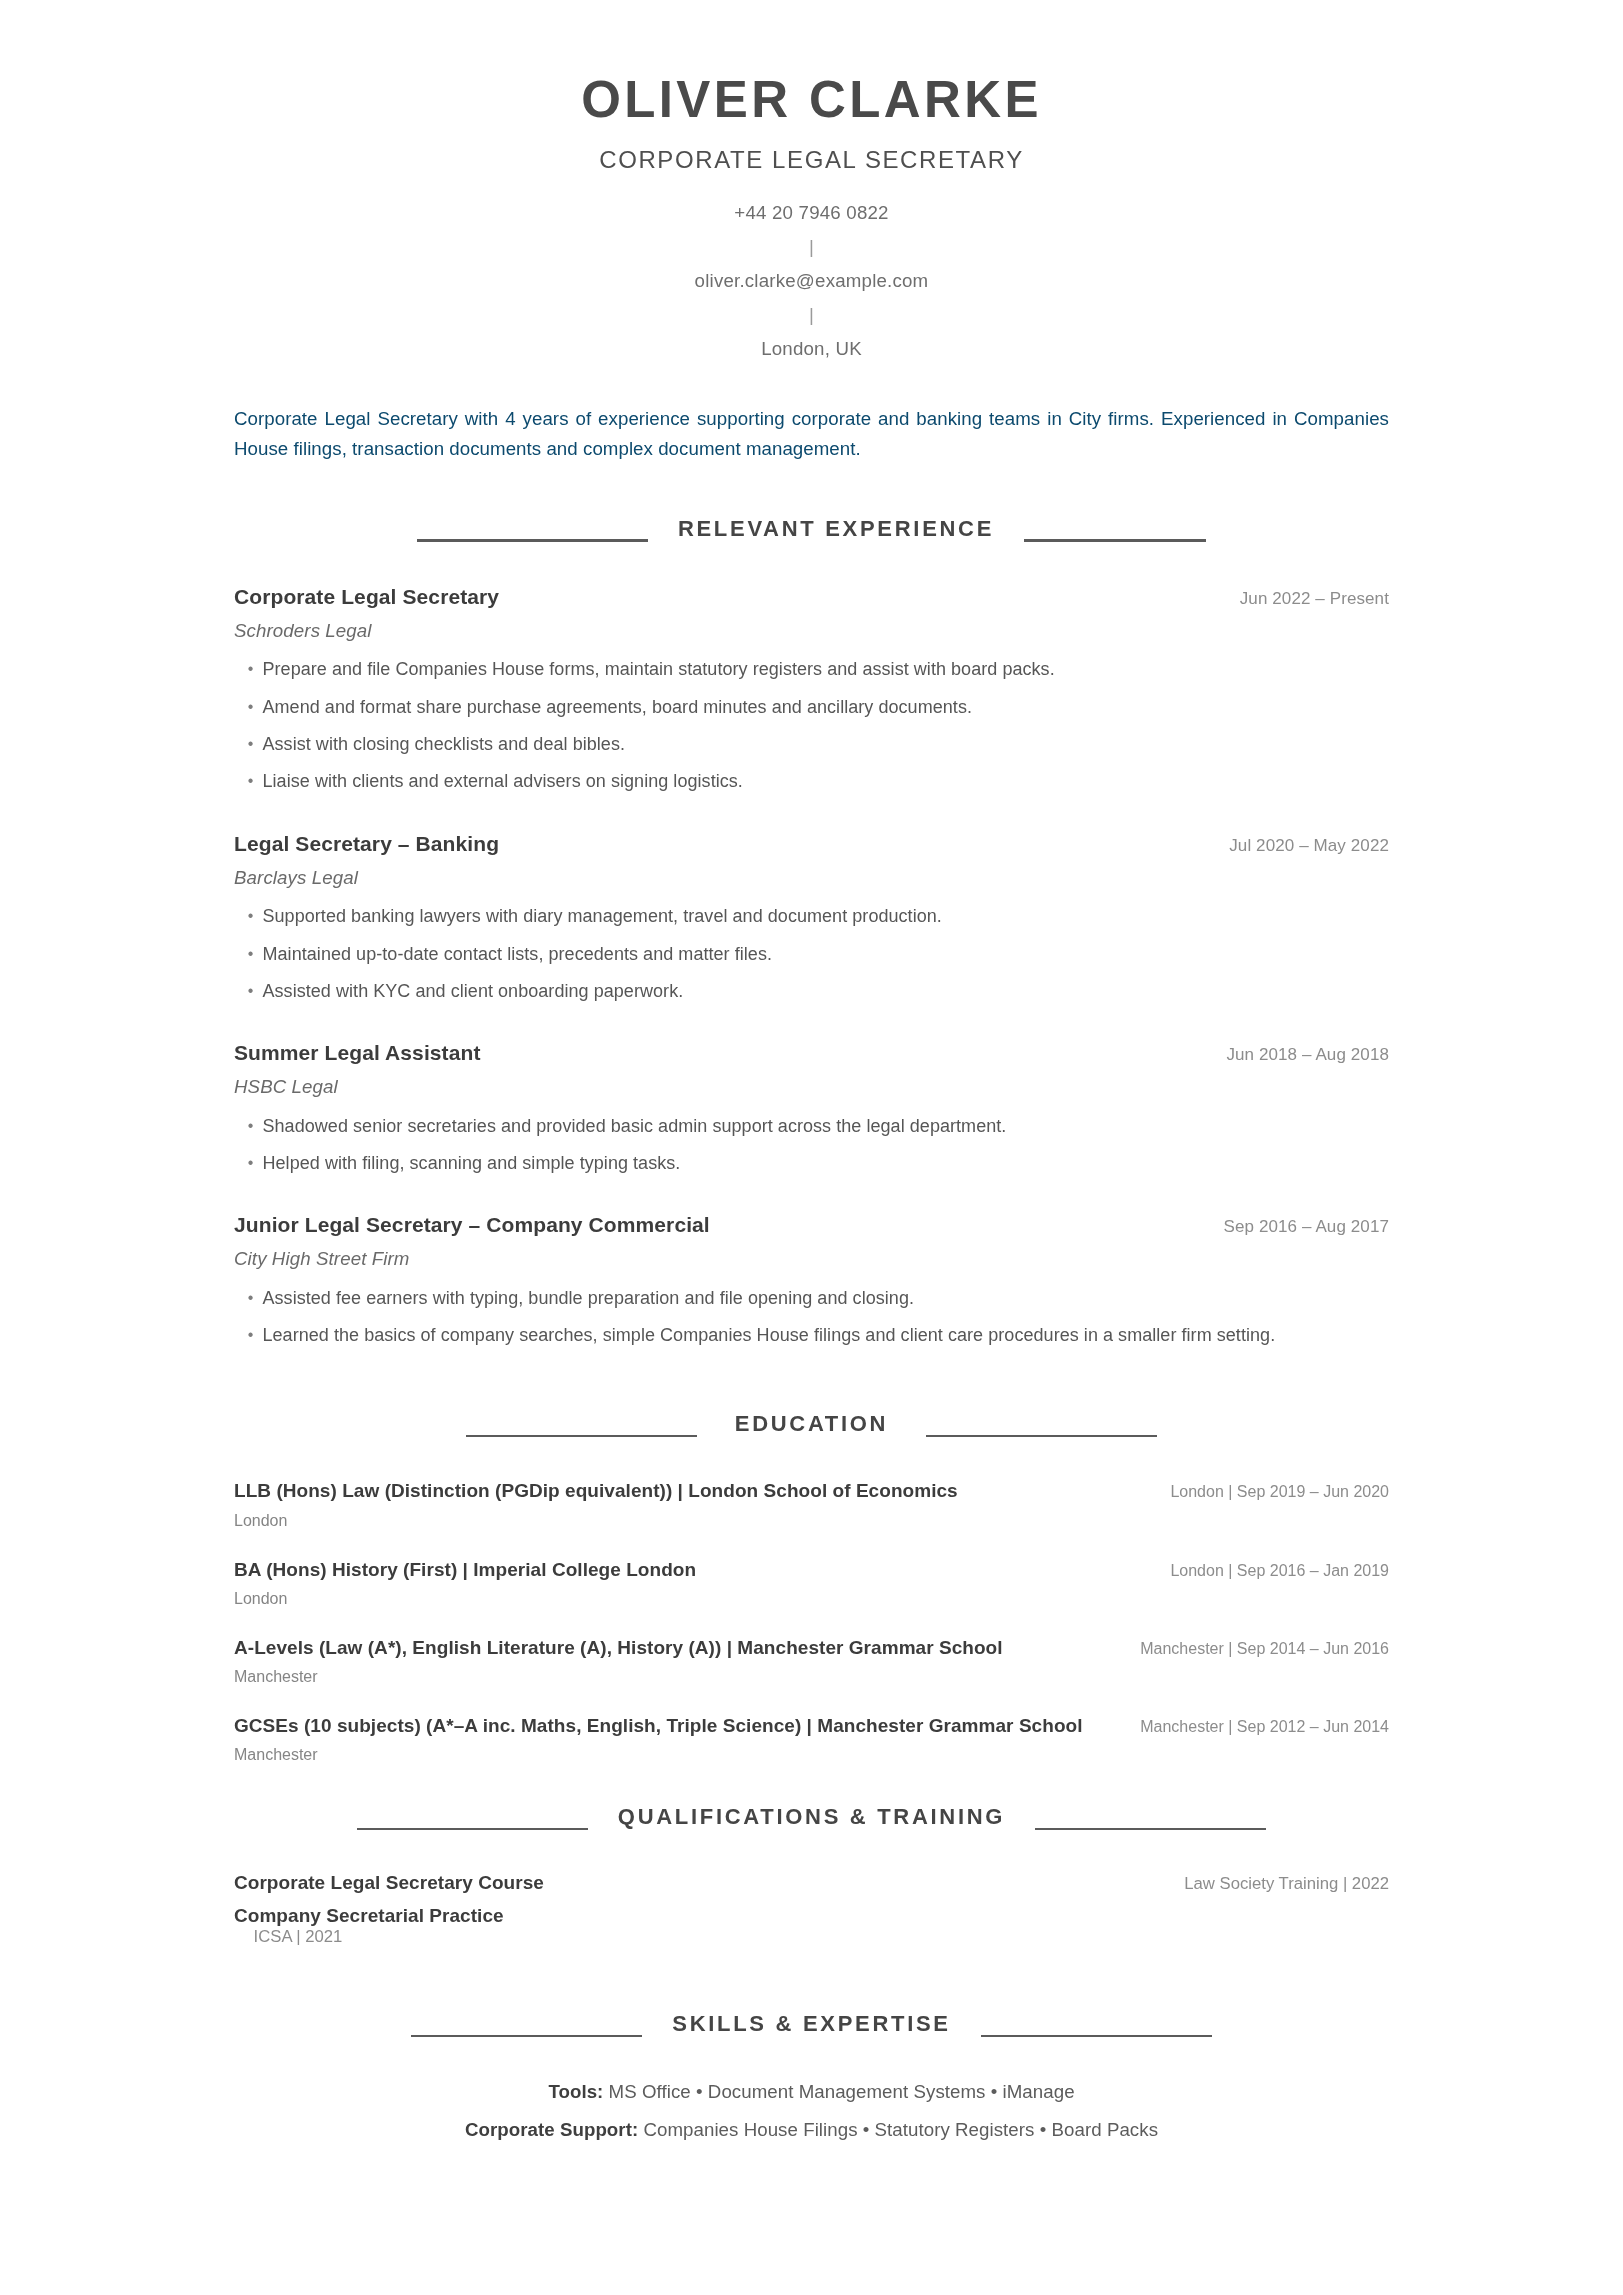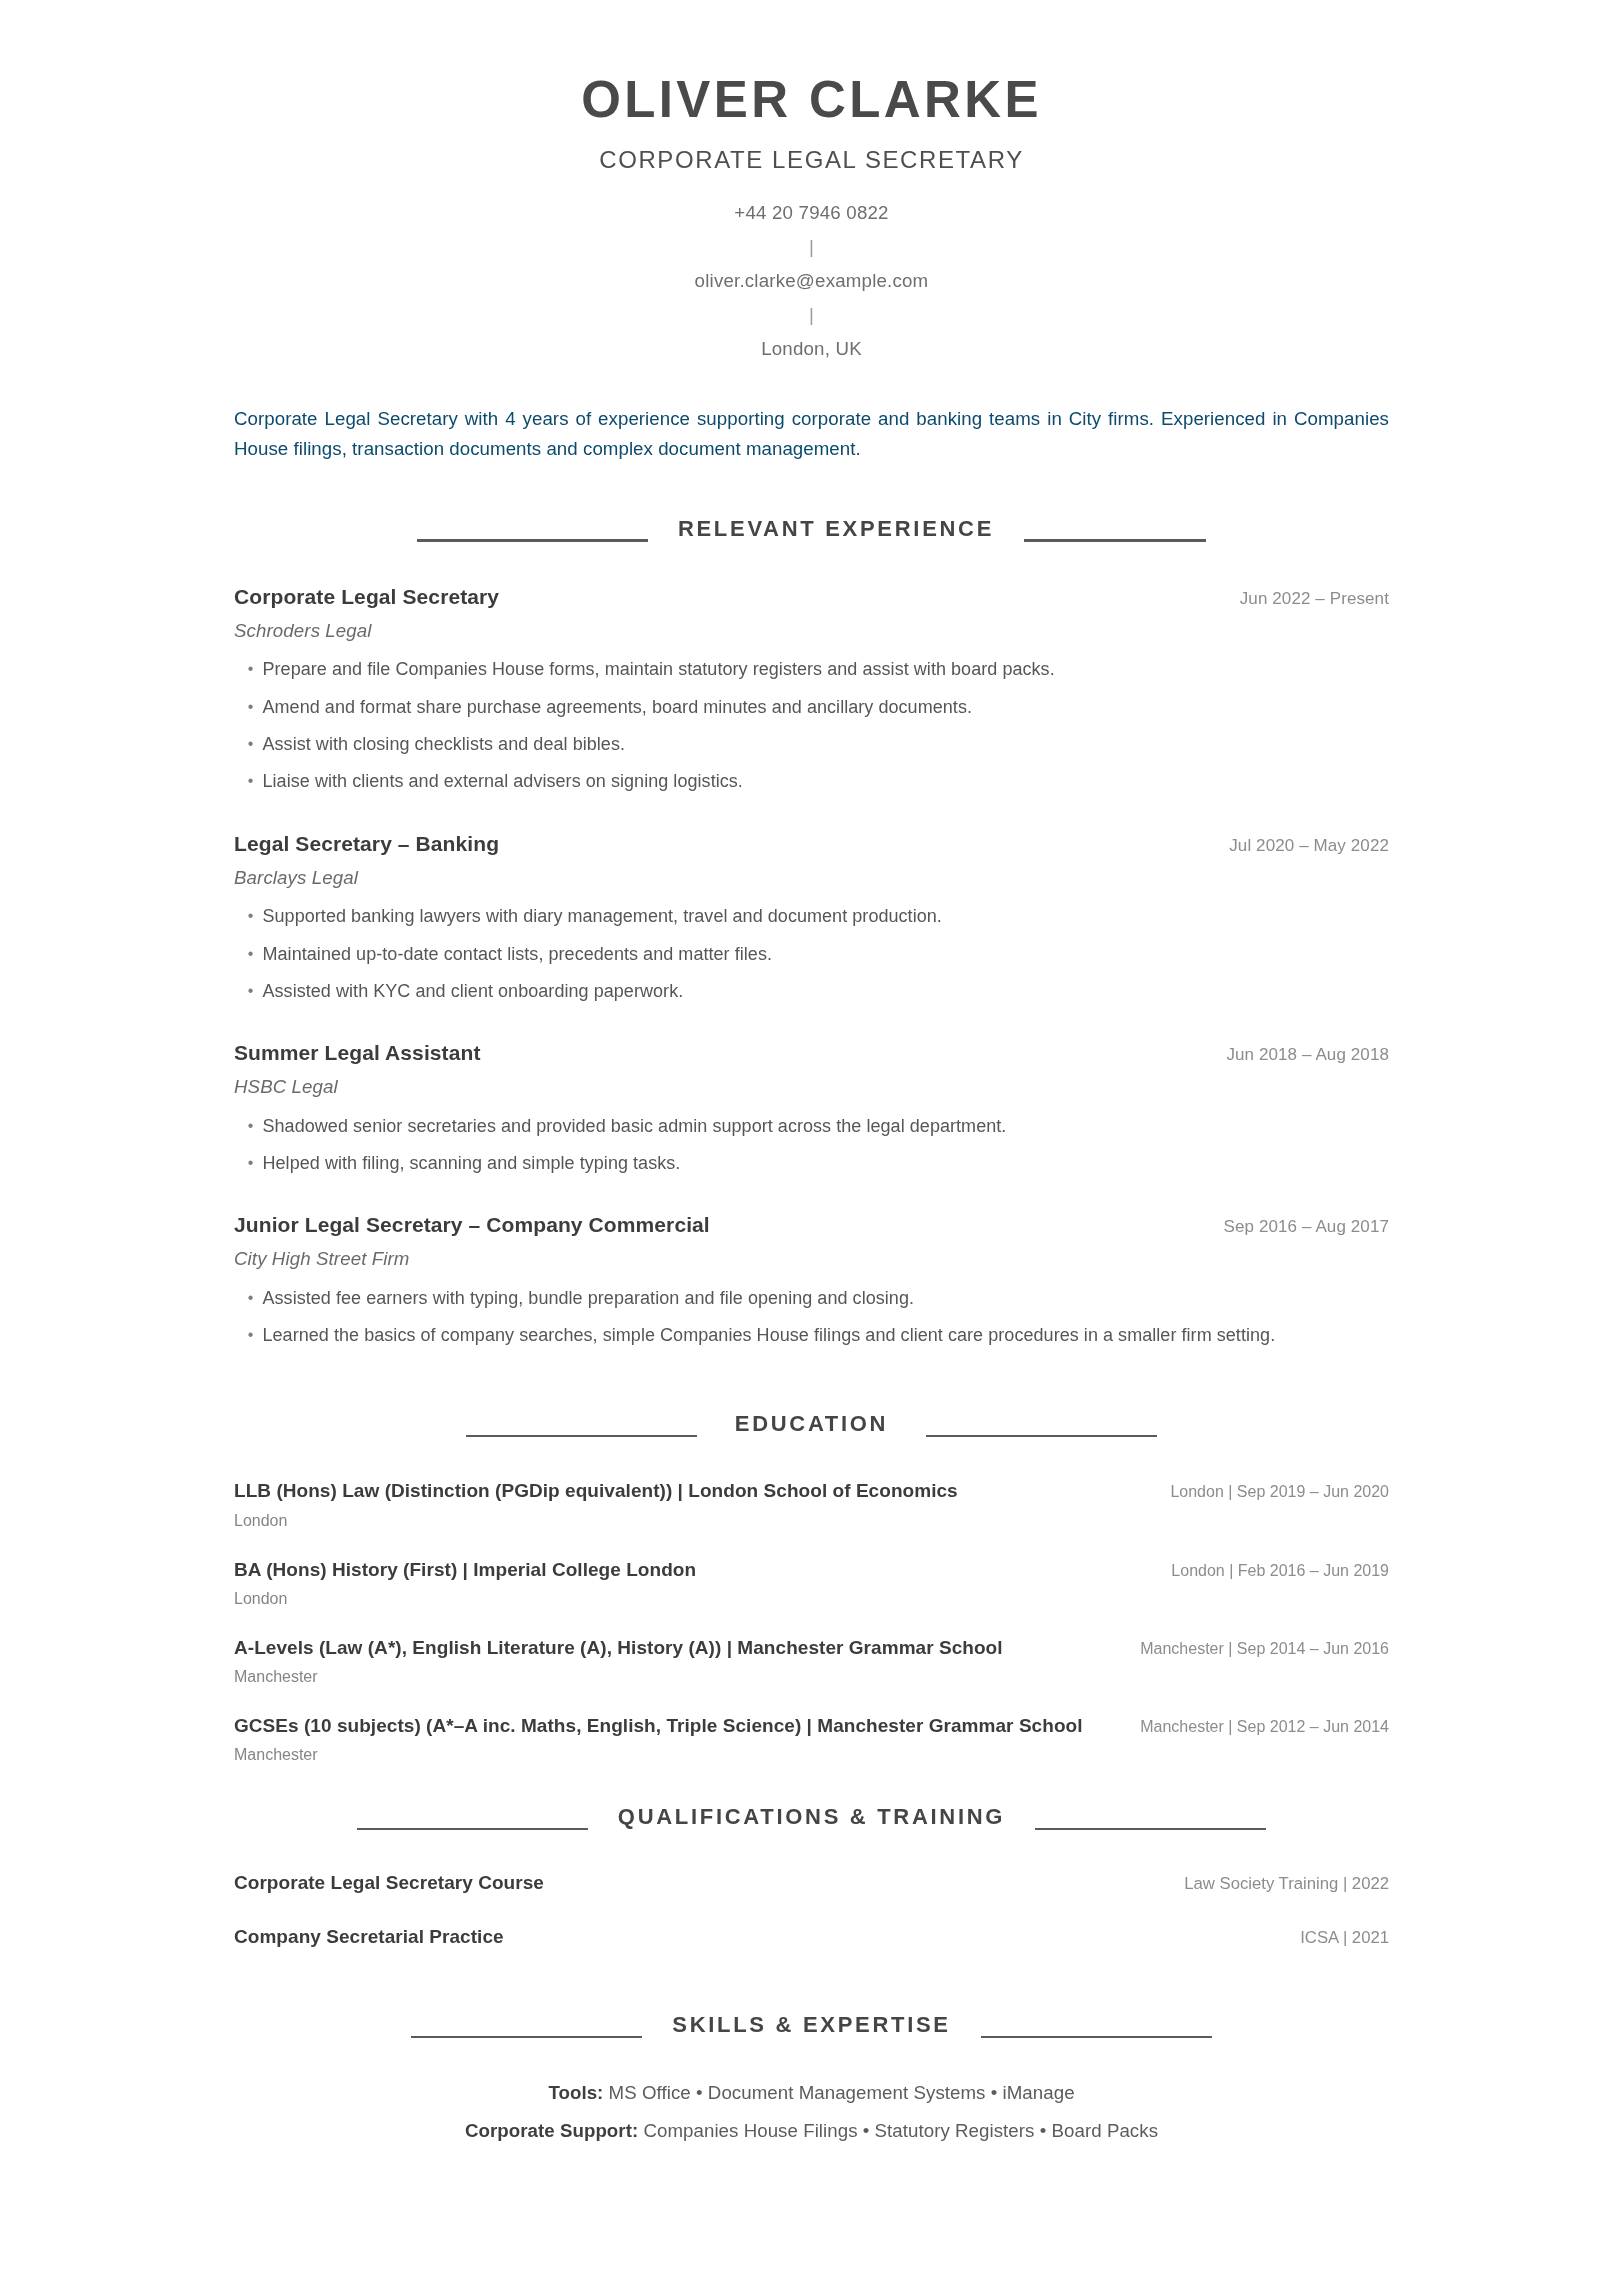--- a/index.html
+++ b/index.html
@@ -181,21 +181,21 @@
     margin-top: 8.8px;
   }
 
   
   .qual-list { margin-top: 42px; }
   .qual-row {
     display: flex;
     justify-content: space-between;
     align-items: baseline;
   }
-  .qual-row + .qual-row { margin-top: 32px; }
+  .qual-row + .qual-row { margin-top: 11px; flex-direction: column; }
   .qual-name {
     font-size: 19px;
     font-weight: 700;
     color: #3c3c3c;
     letter-spacing: 0.05px;
   }
   .qual-meta {
     font-size: 16.7px;
     color: #8c8c8c;
     white-space: nowrap;
@@ -339,21 +339,21 @@
     <div class="edu">
       <div class="edu-top">
         <div class="edu-degree">LLB (Hons) Law (Distinction (PGDip equivalent)) | London School of Economics</div>
         <div class="edu-meta">London | Sep 2019 – Jun 2020</div>
       </div>
       <div class="edu-loc">London</div>
     </div>
     <div class="edu">
       <div class="edu-top">
         <div class="edu-degree">BA (Hons) History (First) | Imperial College London</div>
-        <div class="edu-meta">London | Feb 2016 – Jun 2019</div>
+        <div class="edu-meta">London | Sep 2016 – Jan 2019</div>
       </div>
       <div class="edu-loc">London</div>
     </div>
     <div class="edu">
       <div class="edu-top">
         <div class="edu-degree">A-Levels (Law (A*), English Literature (A), History (A)) | Manchester Grammar School</div>
         <div class="edu-meta">Manchester | Sep 2014 – Jun 2016</div>
       </div>
       <div class="edu-loc">Manchester</div>
     </div>

